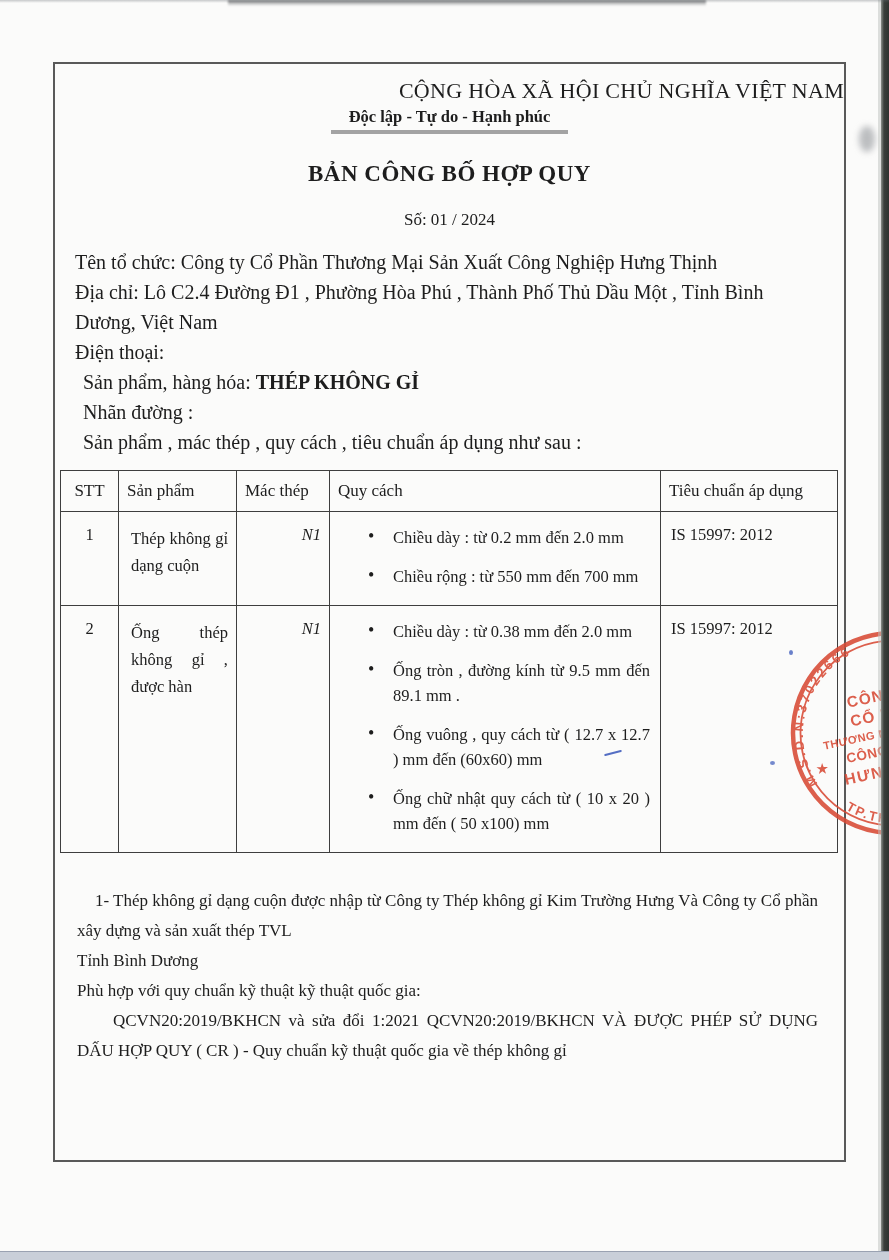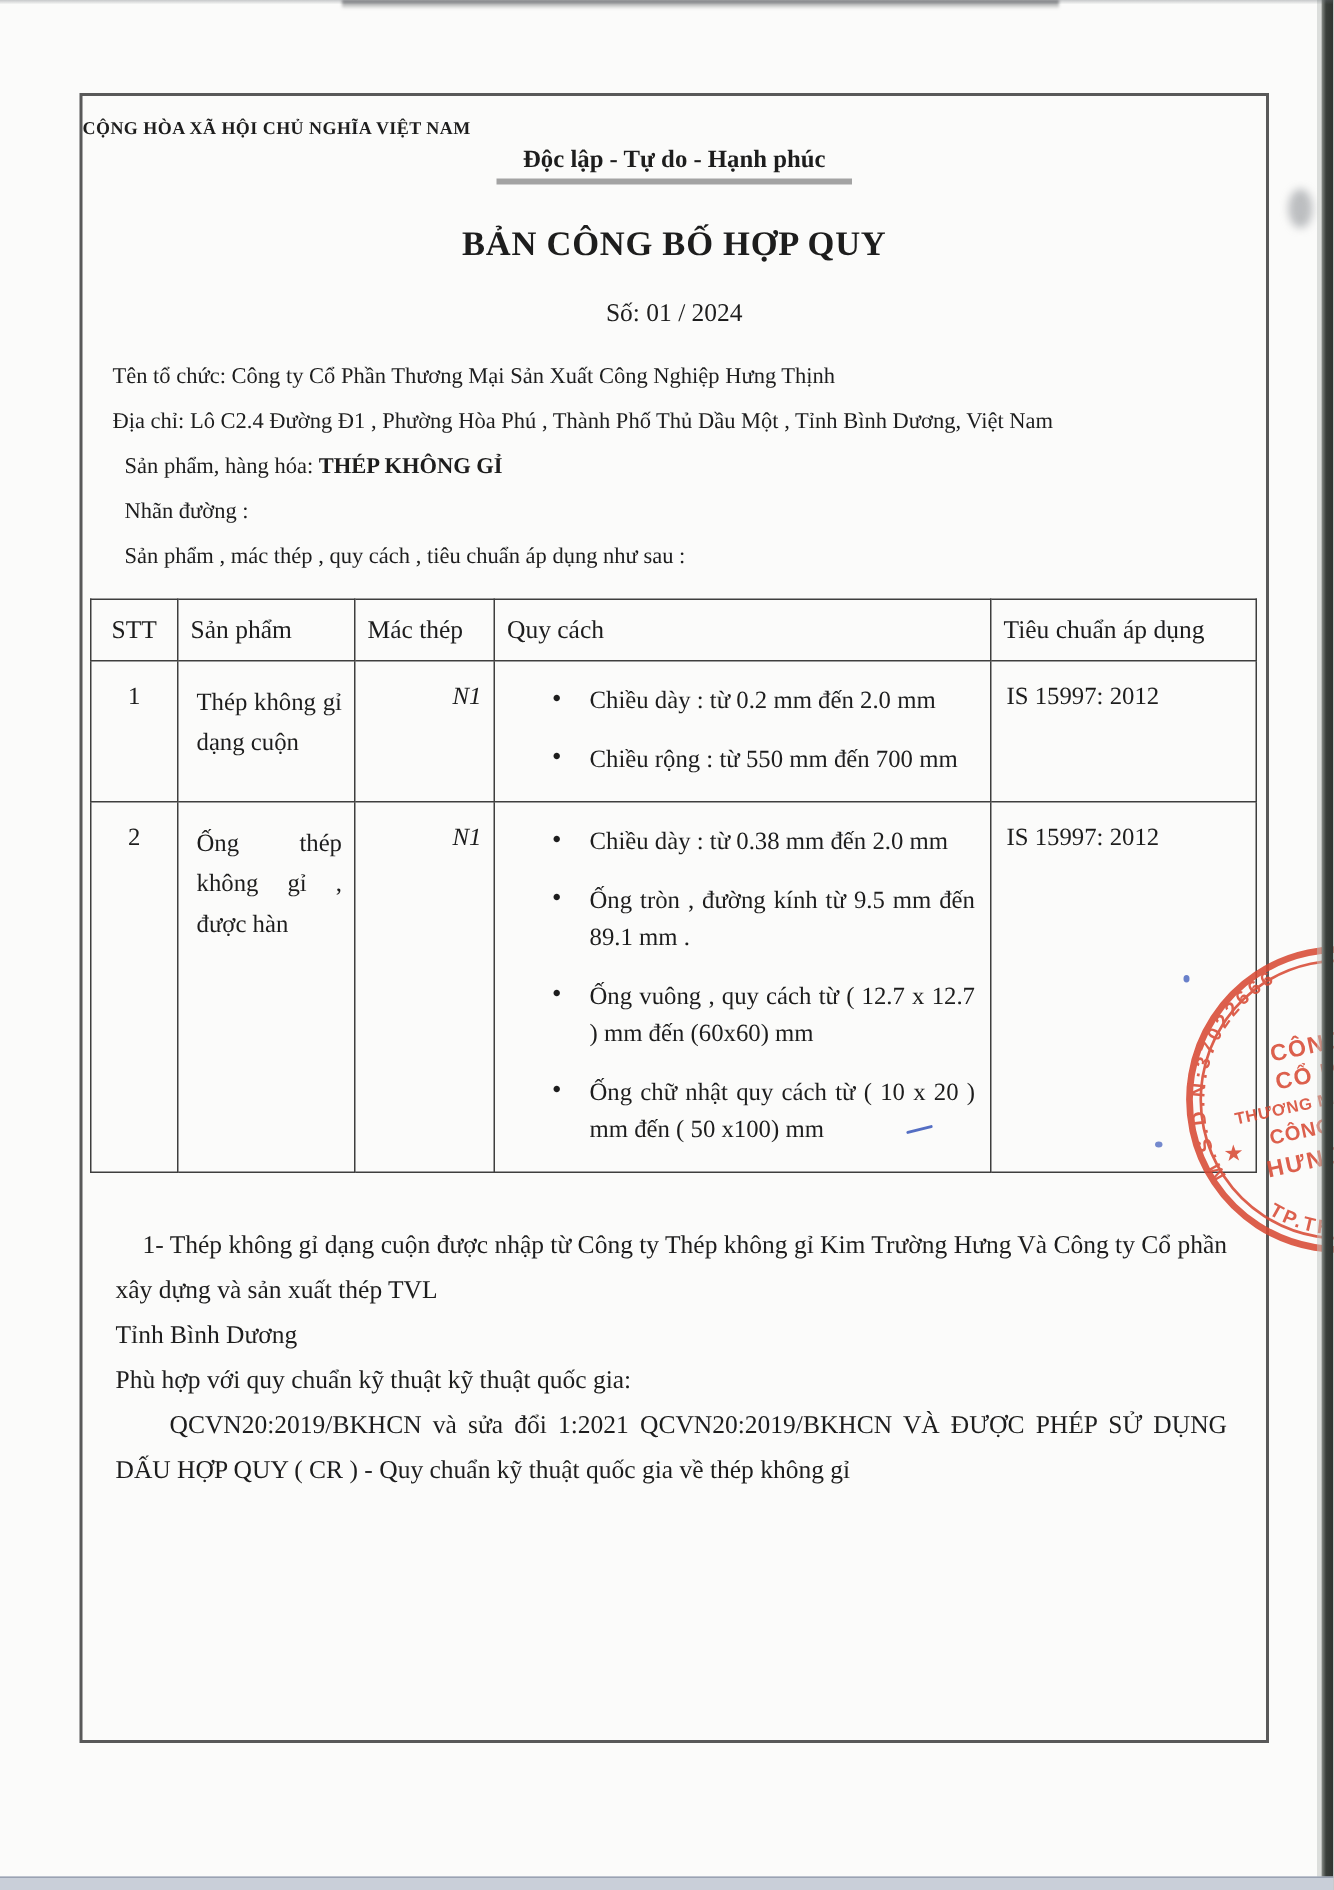--- a/index.html
+++ b/index.html
@@ -21,29 +21,29 @@
     background:#c9cfd9; border-top:1px solid #9aa2b2; z-index:6; }
   .scan-blob { position:absolute; top:126px; right:14px; width:16px; height:26px; border-radius:50%;
     background:rgba(125,130,136,.5); filter:blur(3px); z-index:1; }
 
   .frame {
     position:absolute; left:53px; top:62px; width:789px; height:1096px;
     border:2px solid #595959; background:transparent; z-index:2;
   }
   .inner { position:absolute; inset:0; padding:0; }
 
-  .national-title { text-align:left; font-size:12px; font-weight:bold; margin:14px 0 0;
+  .national-title { text-align:right; font-size:22px; font-weight:normal; margin:14px 0 0;
     letter-spacing:.3px; }
   .motto-wrap { text-align:center; margin-top:3px; }
   .motto { display:inline-block; font-weight:bold; font-size:16.5px;
     border-bottom:4px solid #a3a3a3; padding:0 18px 3px; }
   .doc-title { text-align:center; font-size:23px; font-weight:bold; margin-top:27px; letter-spacing:.5px; }
   .doc-number { text-align:center; font-size:17px; margin-top:9px; }
 
-  .info { margin:13px 28px 0 20px; font-size:15px; line-height:30px; }
+  .info { margin:13px 28px 0 20px; font-size:20px; line-height:30px; }
   .info p { margin:0; }
   .info .indent2 { margin-left:8px; }
   .product-name { font-weight:bold; }
 
   table.spec-table { border-collapse:collapse; margin:13px 0 0 5px; width:777px;
     table-layout:fixed; font-size:16.5px; }
   .spec-table th, .spec-table td { border:1.6px solid #3e3e3e; vertical-align:top;
     font-weight:normal; text-align:left; padding:8px; }
   .spec-table th { font-size:17px; padding:10px 8px; }
   th.h-stt { text-align:center; padding-left:2px; padding-right:2px; }
@@ -91,20 +91,21 @@
     <div class="motto-wrap">
       <span class="motto">Độc lập - Tự do - Hạnh phúc</span>
     </div>
 
     <p class="doc-title">BẢN CÔNG BỐ HỢP QUY</p>
     <p class="doc-number">Số: 01 / 2024</p>
 
     <div class="info">
       <p>Tên tổ chức: Công ty Cổ Phần Thương Mại Sản Xuất Công Nghiệp Hưng Thịnh</p>
       <p>Địa chỉ: Lô C2.4 Đường Đ1 , Phường Hòa Phú , Thành Phố Thủ Dầu Một , Tỉnh Bình Dương, Việt Nam</p>
+      <p>Điện thoại:</p>
       <p class="indent2"><span>Sản phẩm, hàng hóa: </span><span class="product-name">THÉP KHÔNG GỈ</span></p>
       <p class="indent2">Nhãn đường :</p>
       <p class="indent2">Sản phẩm , mác thép , quy cách , tiêu chuẩn áp dụng như sau :</p>
     </div>
 
     <table class="spec-table">
       <colgroup>
         <col style="width:58px">
           <col style="width:118px">
           <col style="width:93px">

